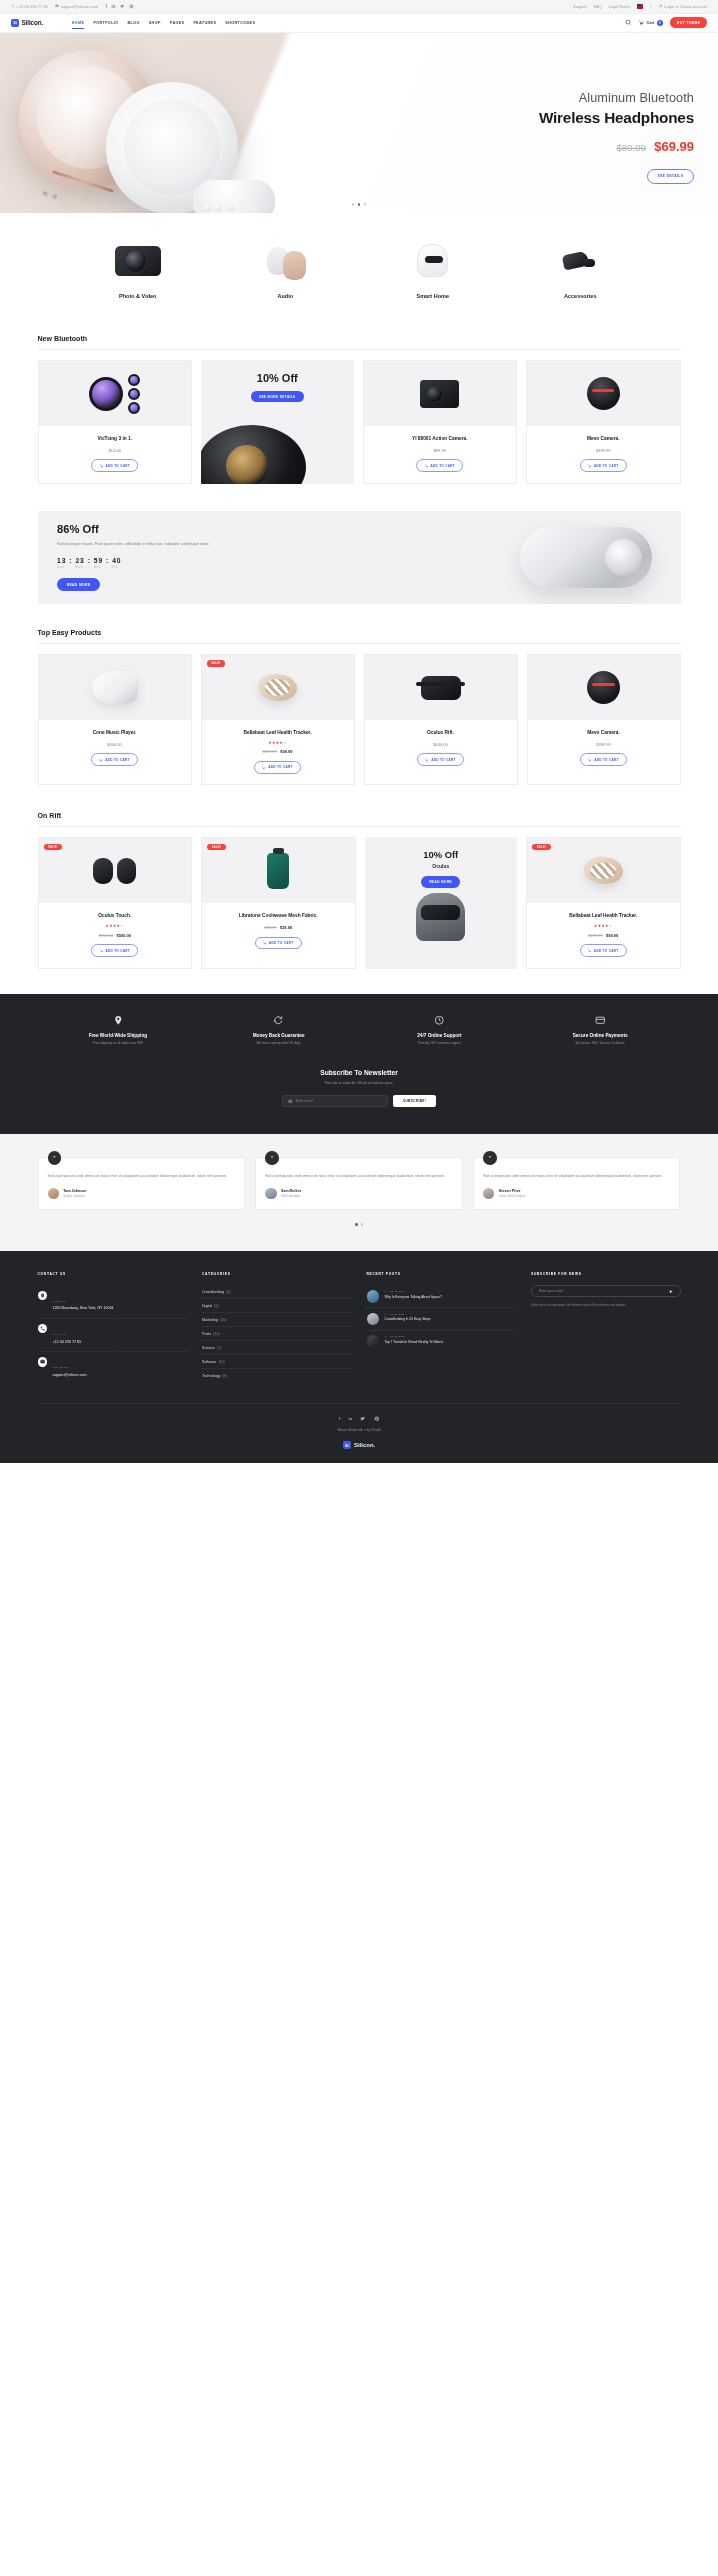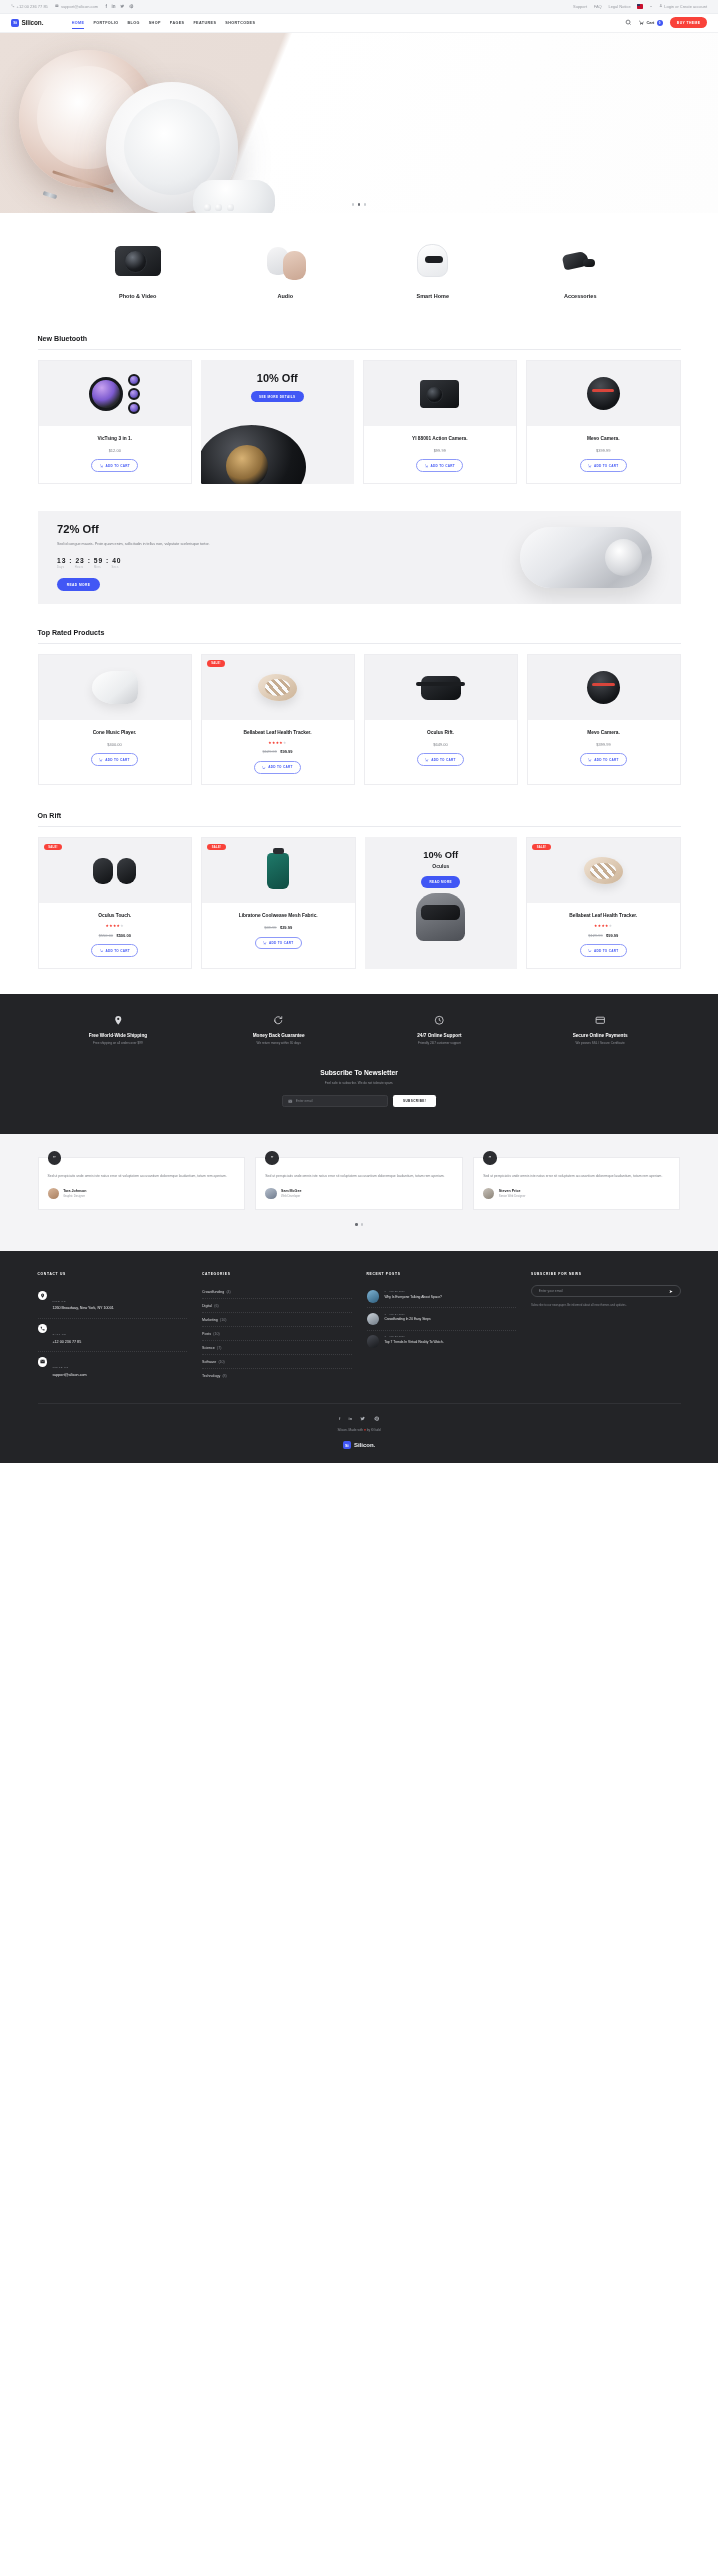--- a/index.html
+++ b/index.html
@@ -327,20 +327,29 @@
 <div class="hero">
   <div class="hero-shape"></div>
   <div class="hp hp1"></div>
   <div class="hp hp2"></div>
   <div class="hcable"></div>
   <div class="hplug"></div>
   <div class="hcase"></div>
   <div class="hdot" style="left:204px"></div>
   <div class="hdot" style="left:215px"></div>
   <div class="hdot" style="left:227px"></div>
+  <div class="hero-txt">
+    <div class="hero-sub">Aluminum Bluetooth</div>
+    <div class="hero-title">Wireless Headphones</div>
+    <div class="hero-prices">
+      <span class="old-price">$89.99</span>
+      <span class="new-price">$69.99</span>
+    </div>
+    <div><button class="hero-btn">SEE DETAILS</button></div>
+  </div>
   <div class="hero-dots">
     <span class="hdotn"></span>
     <span class="hdotn on"></span>
     <span class="hdotn"></span>
   </div>
 </div>
 
 <div class="cats">
   <div class="wrap">
     <div class="cats-row">
@@ -441,37 +450,37 @@
           <span>ADD TO CART</span>
         </button>
       </div>
     </div>
   </div>
 </div>
 
 <div class="wrap" style="margin-top:27px">
   <div class="banner">
     <div class="banner-l">
-      <div class="b-title">72% Off</div>
+      <div class="b-title">86% Off</div>
       <div class="b-desc">Sed id congue mauris. Proin quam enim, sollicitudin in tellus non, vulputate scelerisque tortor.</div>
       <div class="b-timer">13 : 23 : 59 : 40</div>
       <div class="b-units">
         <span>Days</span>
         <span>Hours</span>
         <span>Mins</span>
         <span>Secs</span>
       </div>
       <button class="b-btn">READ MORE</button>
     </div>
     <div class="b-speaker"></div>
   </div>
 </div>
 
 <div class="wrap pad" style="padding-top:25.4px">
-  <div class="sec-head">Top Rated Products</div>
+  <div class="sec-head">Top Easy Products</div>
   <div class="sec-rule"></div>
   <div class="grid">
     <div class="card">
       <div class="card-img">
           <div class="cone"></div>
         </div>
       <div class="card-body">
         <div class="p-name">Cone Music Player.</div>
         <div class="p-price">$400.00</div>
         <button class="atc">

